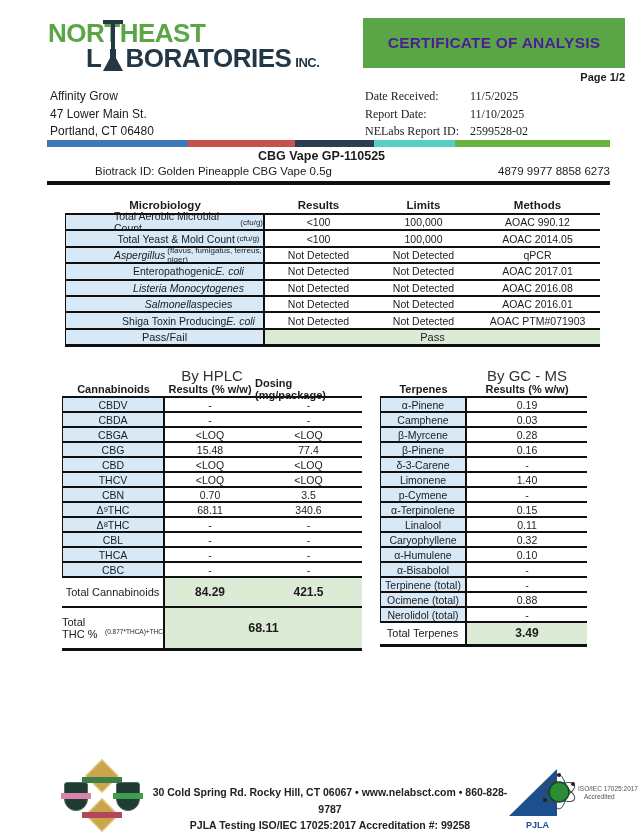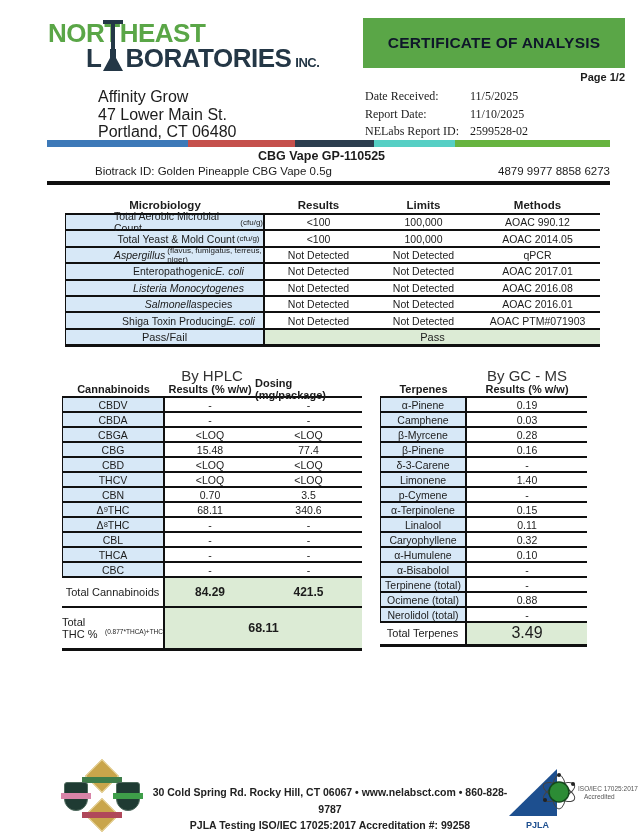--- a/index.html
+++ b/index.html
@@ -19,23 +19,23 @@
   
   .logo{position:absolute;left:48px;top:20px;line-height:1.05;}
   .logo-l1{font-size:26px;font-weight:800;color:var(--green);letter-spacing:-0.5px;}
   .logo-l2{margin-left:38px;font-size:26px;font-weight:800;color:var(--navy);letter-spacing:-0.5px;display:flex;align-items:baseline;margin-top:-2px;}
   .logo-inc{font-size:13px;margin-left:4px;font-weight:800;color:var(--navy);}
   .flask{width:22px;height:26px;margin:0 1px;align-self:flex-end;}
   .flask-neck{position:absolute;left:63px;top:2px;width:4px;height:32px;background:var(--navy);}
   .flask-cap{position:absolute;left:55px;top:0;width:20px;height:4px;background:var(--navy);}
   .cert-box{position:absolute;left:363px;top:18px;width:262px;height:50px;background:var(--green);
     display:flex;align-items:center;justify-content:center;}
-  .cert-box span{color:#0f172a;font-weight:800;font-size:15.5px;letter-spacing:0.2px;}
+  .cert-box span{color:#4c1d95;font-weight:800;font-size:15.5px;letter-spacing:0.2px;}
   .page-num{position:absolute;left:363px;top:71px;width:262px;text-align:right;font-size:11px;font-weight:700;}
-  .client{position:absolute;left:50px;top:88px;font-size:16px;line-height:17.5px;margin-left:48px;}
+  .client{position:absolute;left:50px;top:88px;font-size:12px;line-height:17.5px;}
   .meta{position:absolute;left:365px;top:88px;font-size:12px;line-height:17.5px;font-family:Liberation Serif, serif;}
   .meta-row{display:flex;}
   .meta-row .lbl{width:105px;}
   
   .bar{position:absolute;left:47px;top:140px;width:563px;height:7px;display:flex;}
   .bar div{height:100%;}
   .seg-blue{width:25%;background:#3d79b8;}
   .seg-red{width:19%;background:#c5504c;}
   .seg-dark{width:14%;background:#2c3e4f;}
   .seg-teal{width:14.5%;background:#56cfc4;}
@@ -83,21 +83,21 @@
   .tot-row div{display:flex;align-items:center;justify-content:center;}
   .canna-tot{height:30px;border-bottom:2px solid var(--bd);}
   .canna-tot .k1{border-right:2.5px solid var(--bd);}
   .canna-tot .k2,.canna-tot .k3{background:var(--green-cell);font-weight:700;font-size:12px;}
   .thc-tot{height:40px;}
   .thc-tot .k1{border-right:2.5px solid var(--bd);flex-direction:row;align-items:center;}
   .thc-formula{font-size:6.5px;margin-left:1px;margin-top:6px;}
   .thc-merged{width:197px;background:var(--green-cell);font-weight:700;font-size:12.5px;}
   .terp-tot{height:20.5px;}
   .terp-tot .p1{border-right:2.5px solid var(--bd);}
-  .terp-tot .p2{background:var(--green-cell);font-weight:400;font-size:16px;}
+  .terp-tot .p2{background:var(--green-cell);font-weight:700;font-size:12px;}
   
   .badges{position:absolute;left:58px;top:763px;width:88px;height:68px;}
   .badges .dia{position:absolute;width:24px;height:24px;background:#c9a54b;transform:rotate(45deg);border:1.5px solid #e7d49a;}
   .badges .dia.top{left:32px;top:1px;}
   .badges .dia.bot{left:32px;top:40px;}
   .badges .band{position:absolute;height:6px;}
   .badges .band.grn{left:24px;top:14px;width:40px;background:#3f7d4a;}
   .badges .band.red{left:24px;top:49px;width:40px;background:#b0485a;}
   .badges .shield{position:absolute;width:24px;height:29px;background:#1f3b33;border:1.5px solid #4e6a5d;
     border-radius:3px 3px 12px 12px;}

